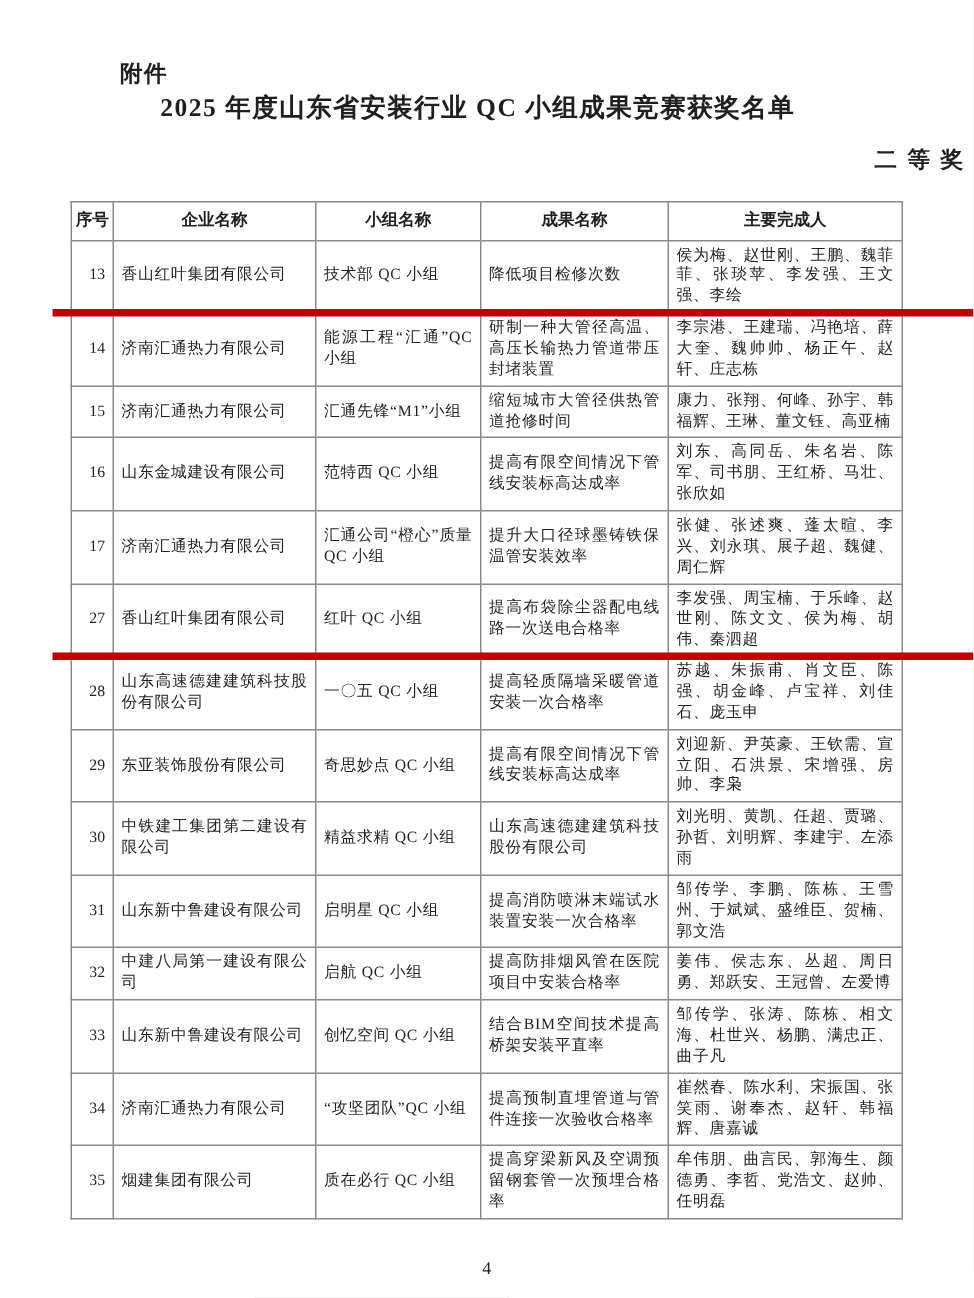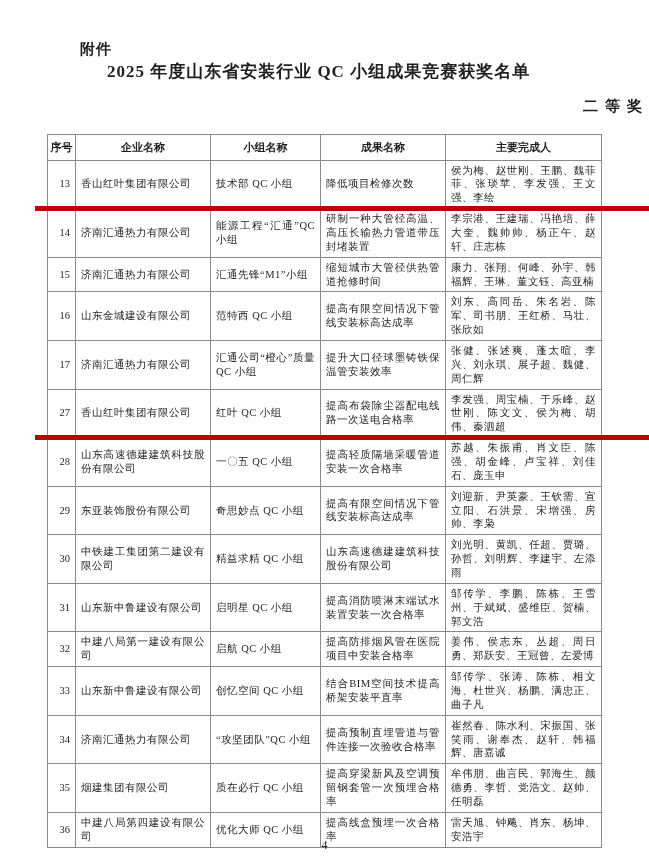--- a/index.html
+++ b/index.html
@@ -186,26 +186,19 @@
           <td class="cell-result">提高预制直埋管道与管件连接一次验收合格率</td>
           <td class="cell-members">崔然春、陈水利、宋振国、张笑雨、谢奉杰、赵轩、韩福辉、唐嘉诚</td>
         </tr>
         <tr>
           <td class="cell-no">35</td>
           <td class="cell-company">烟建集团有限公司</td>
           <td class="cell-group">质在必行 QC 小组</td>
           <td class="cell-result">提高穿梁新风及空调预留钢套管一次预埋合格率</td>
           <td class="cell-members">牟伟朋、曲言民、郭海生、颜德勇、李哲、党浩文、赵帅、任明磊</td>
         </tr>
-        <tr>
-          <td class="cell-no">36</td>
-          <td class="cell-company">中建八局第四建设有限公司</td>
-          <td class="cell-group">优化大师 QC 小组</td>
-          <td class="cell-result">提高线盒预埋一次合格率</td>
-          <td class="cell-members">雷天旭、钟飚、肖东、杨坤、安浩宇</td>
-        </tr>
       </tbody>
   </table>
 
   <div class="page-number">4</div>
 <div class="red-line" style="top: 205.594px; background: rgb(192, 0, 0);"></div>
     <div class="red-line" style="top: 434.625px; background: rgb(192, 0, 0);"></div>
   </div>
 
 </body></html>

